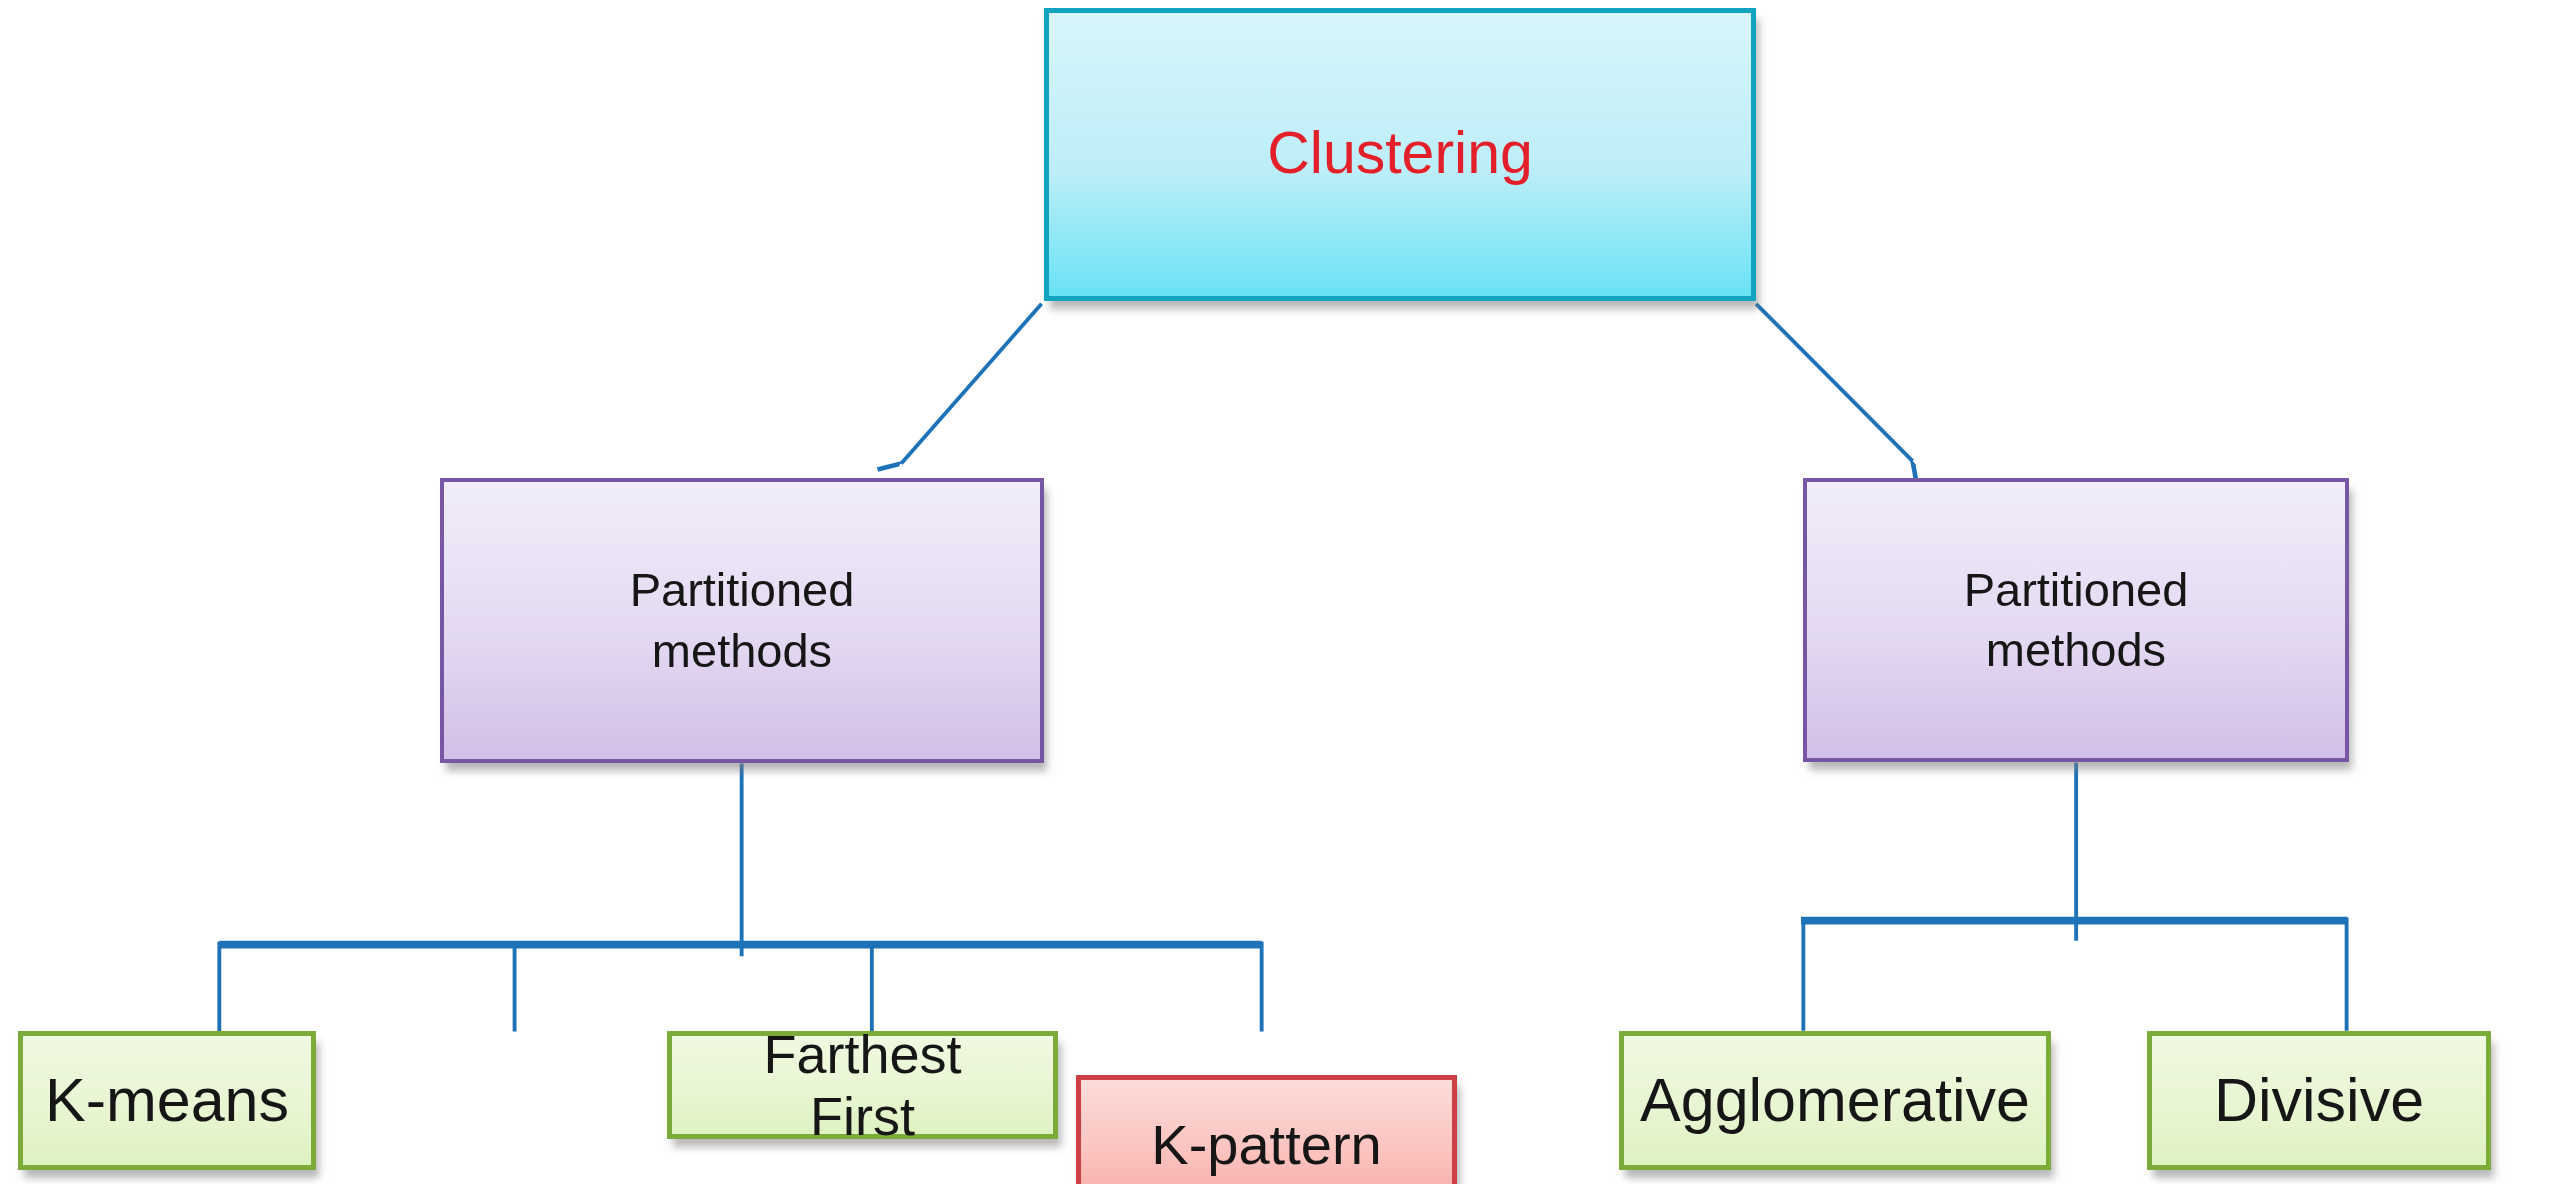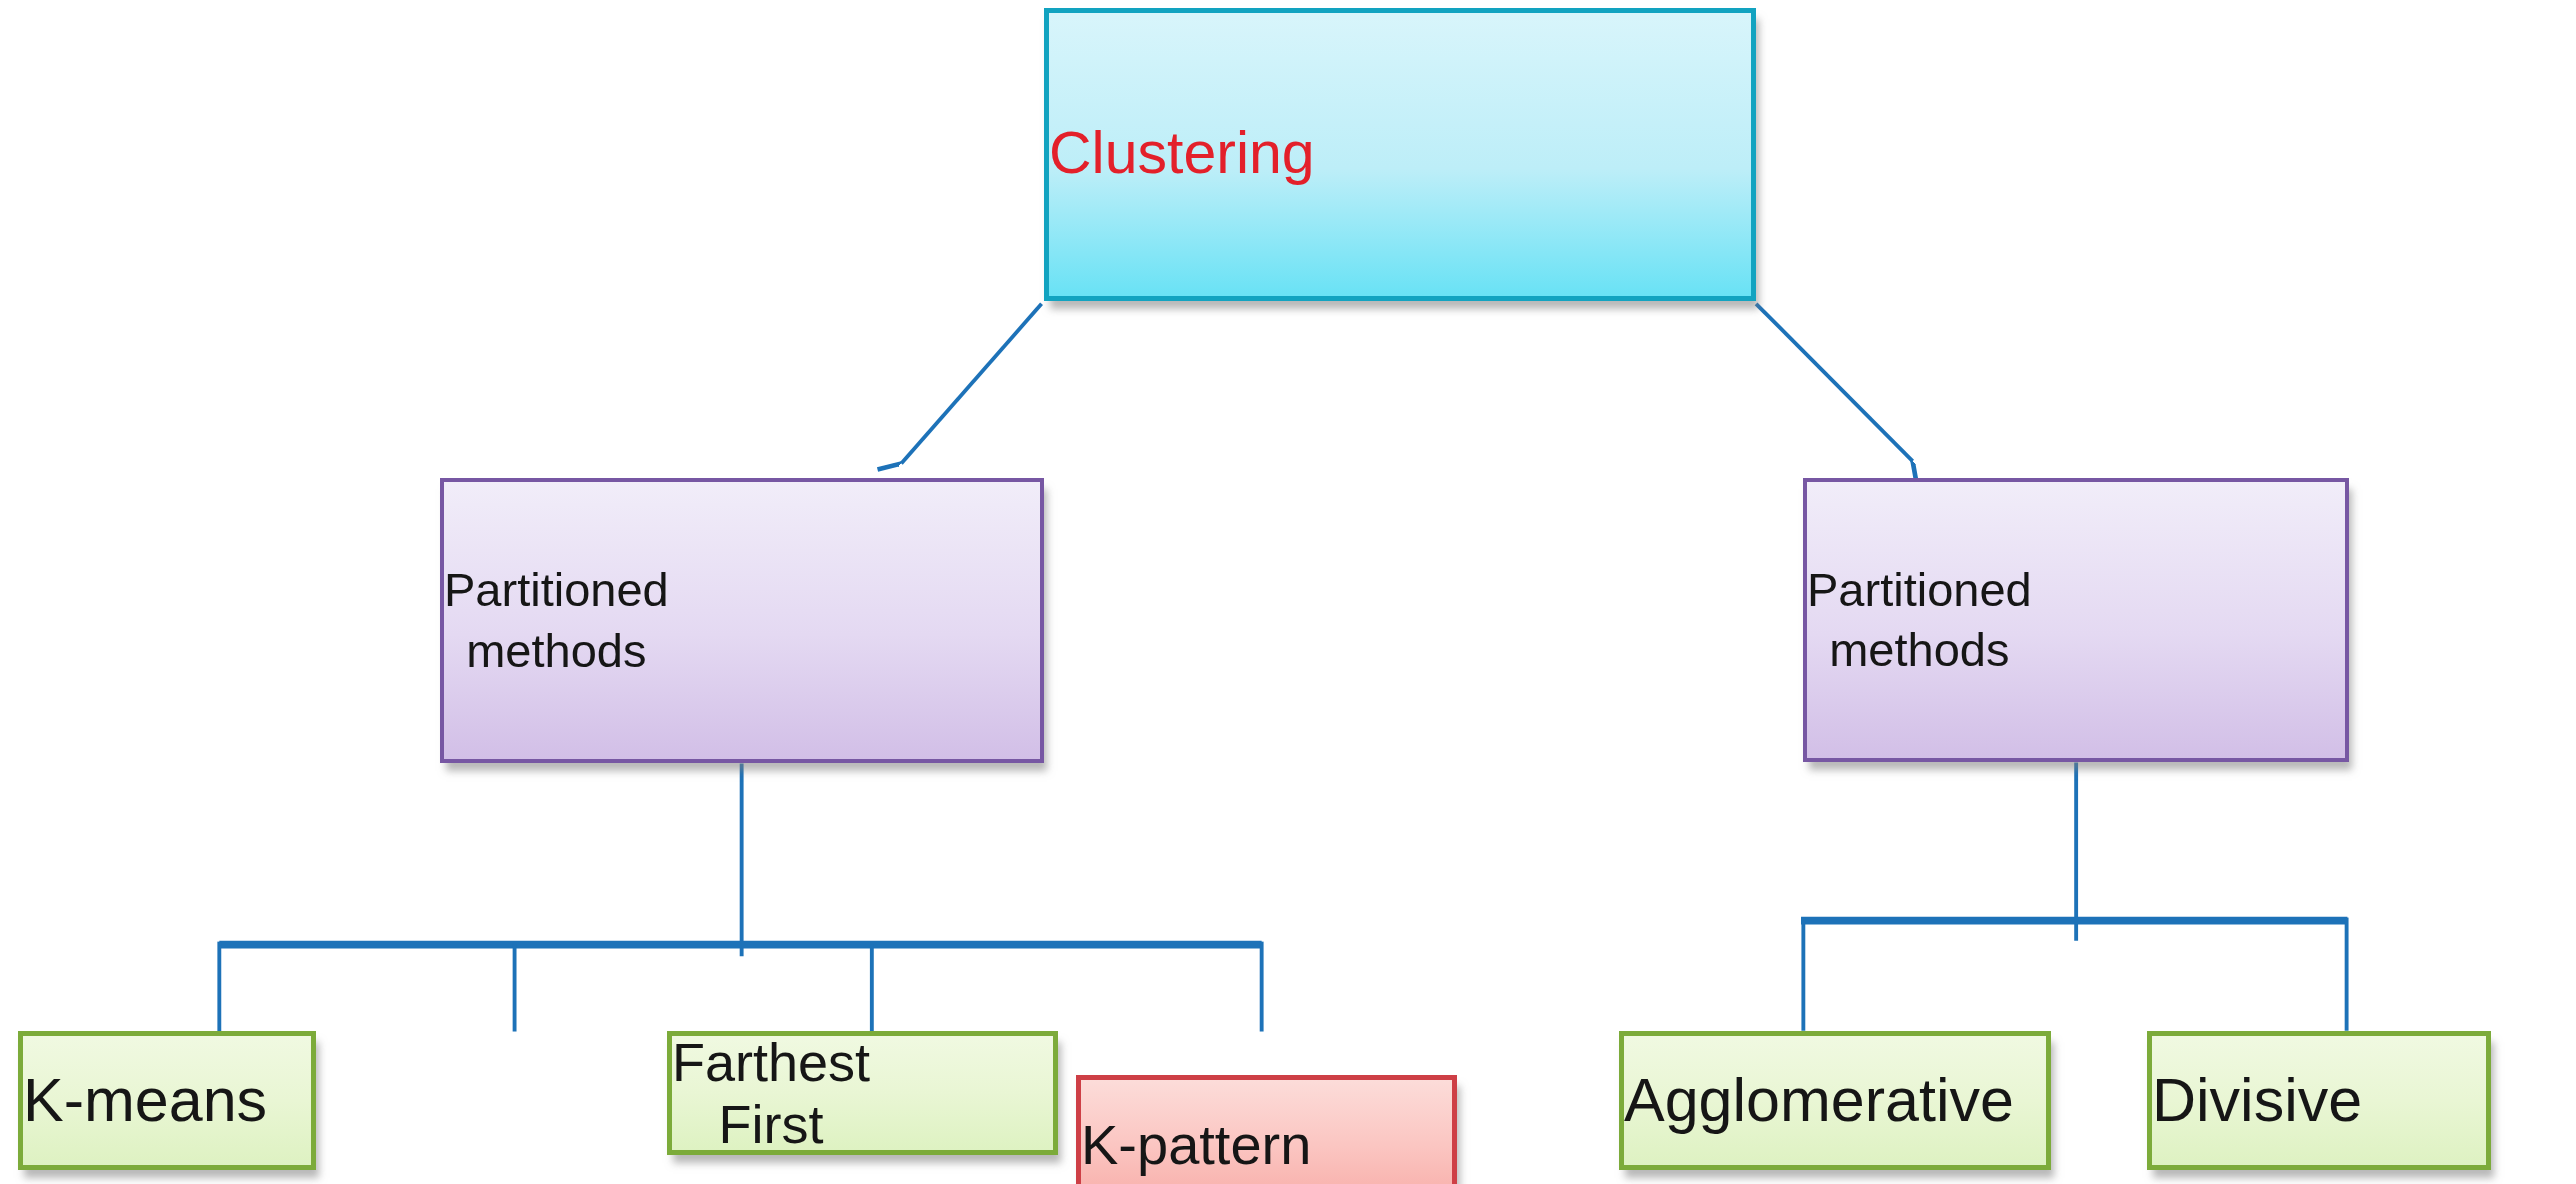--- a/index.html
+++ b/index.html
@@ -9,21 +9,21 @@
     background:#ffffff;
     font-family:"Liberation Sans", sans-serif;
     overflow:hidden;
   }
   #connector-layer{
     position:absolute;left:0;top:0;width:2576px;height:1185px;
   }
   .node{
     position:absolute;
     box-sizing:border-box;
-    display:flex;align-items:center;
+    display:flex;align-items:center;justify-content:center;
     text-align:center;
     white-space:pre-line;
     line-height:1.28;
     color:#161616;
     box-shadow:4.6px 9.3px 7.7px -1.5px rgba(125,125,125,0.55);
   }
   
   #node-clustering{
     left:1044px;top:7.7px;width:712px;height:293px;
     border:5.4px solid #12a3c0;
@@ -40,21 +40,21 @@
   #node-partitioned{left:440px;top:478px;width:604px;height:285px;}
   #node-hierarchical{left:1803px;top:478px;width:546px;height:284px;}
   
   .node-green{
     border:5.4px solid #7cab3a;
     background:linear-gradient(180deg,#f0f9e1 0%,#e9f6d4 50%,#def2c2 100%);
     font-size:61px;
   }
   #node-kmeans{left:18px;top:1031px;width:298px;height:139px;}
   #node-em{left:334px;top:1031px;width:319px;height:139px;}
-  #node-farthest{left:667px;top:1031px;width:391px;height:124px;line-height:1.15;font-size:54px;}
+  #node-farthest{left:667px;top:1031px;width:391px;height:108px;line-height:1.15;font-size:54px;}
   #node-agglomerative{left:1576px;top:1031px;width:432px;height:139px;margin-left:43px;}
   #node-divisive{left:2147px;top:1031px;width:344px;height:139px;}
   
   #node-kpattern{
     left:1076px;top:1031px;width:381px;height:139px;
     border:5.4px solid #ce3f46;
     background:linear-gradient(180deg,#fcdcd9 0%,#fbc6c2 50%,#f8aba6 100%);
     font-size:56px;
     margin-top:44px;
   }

